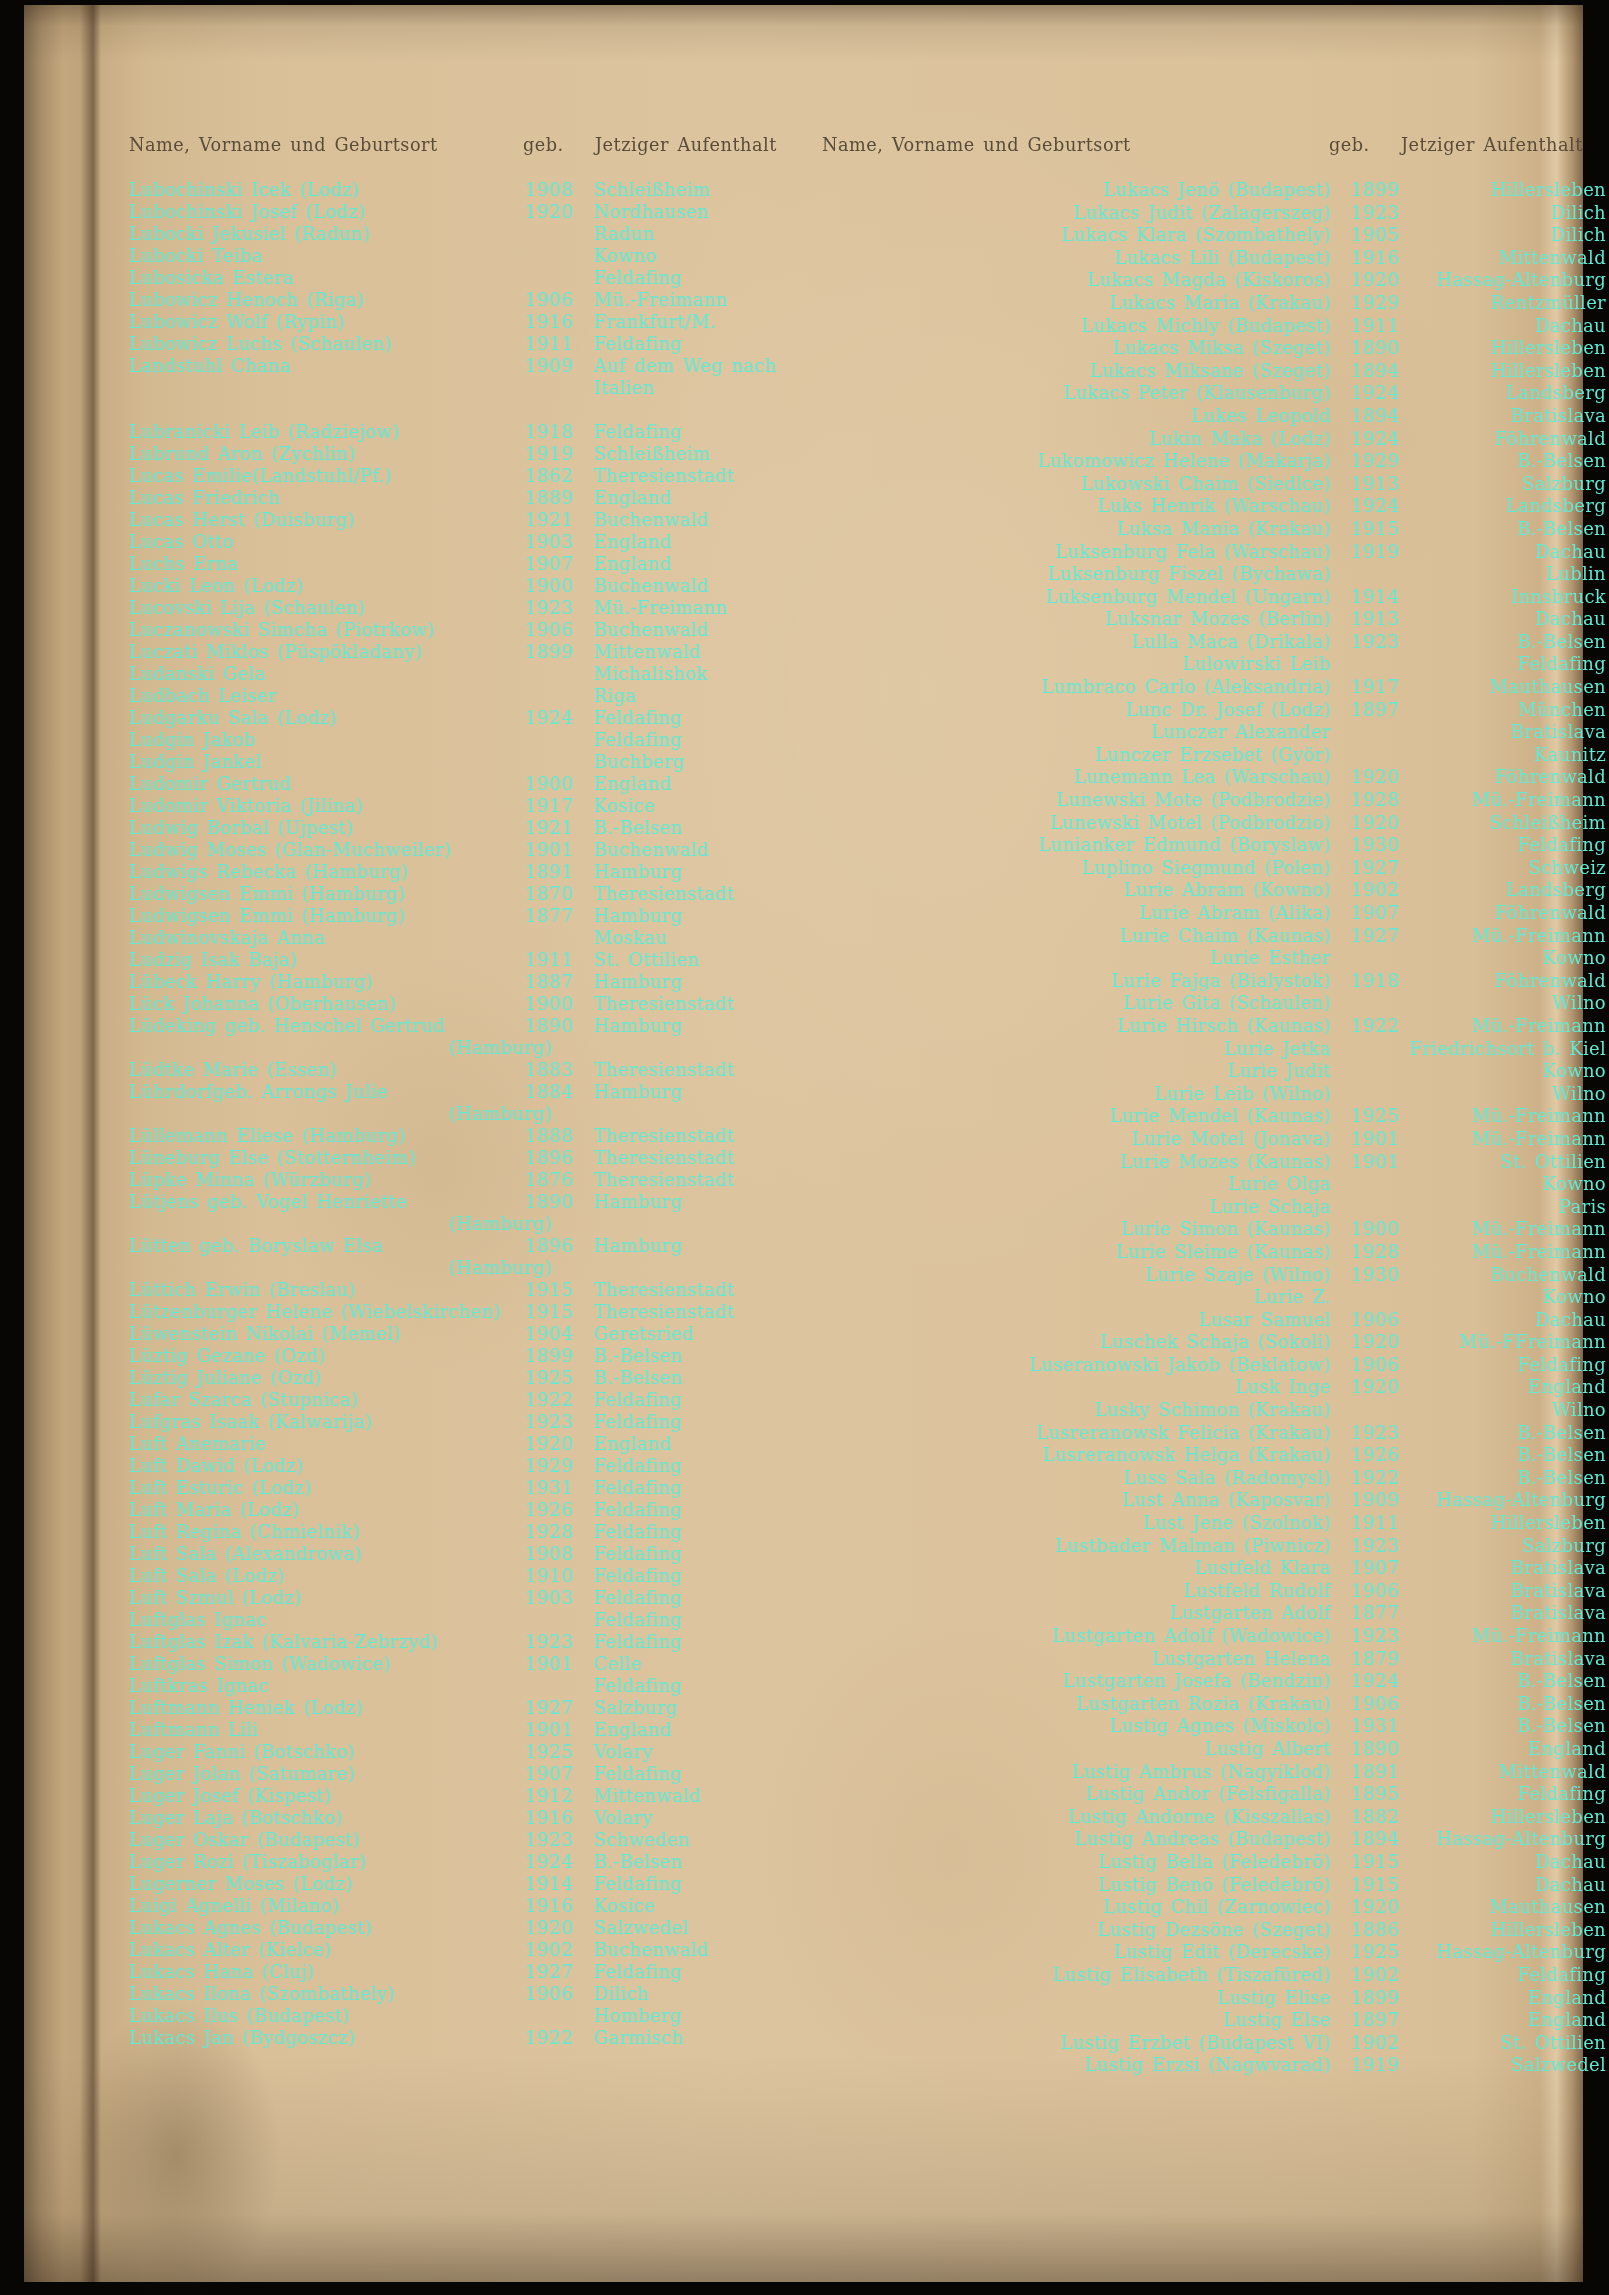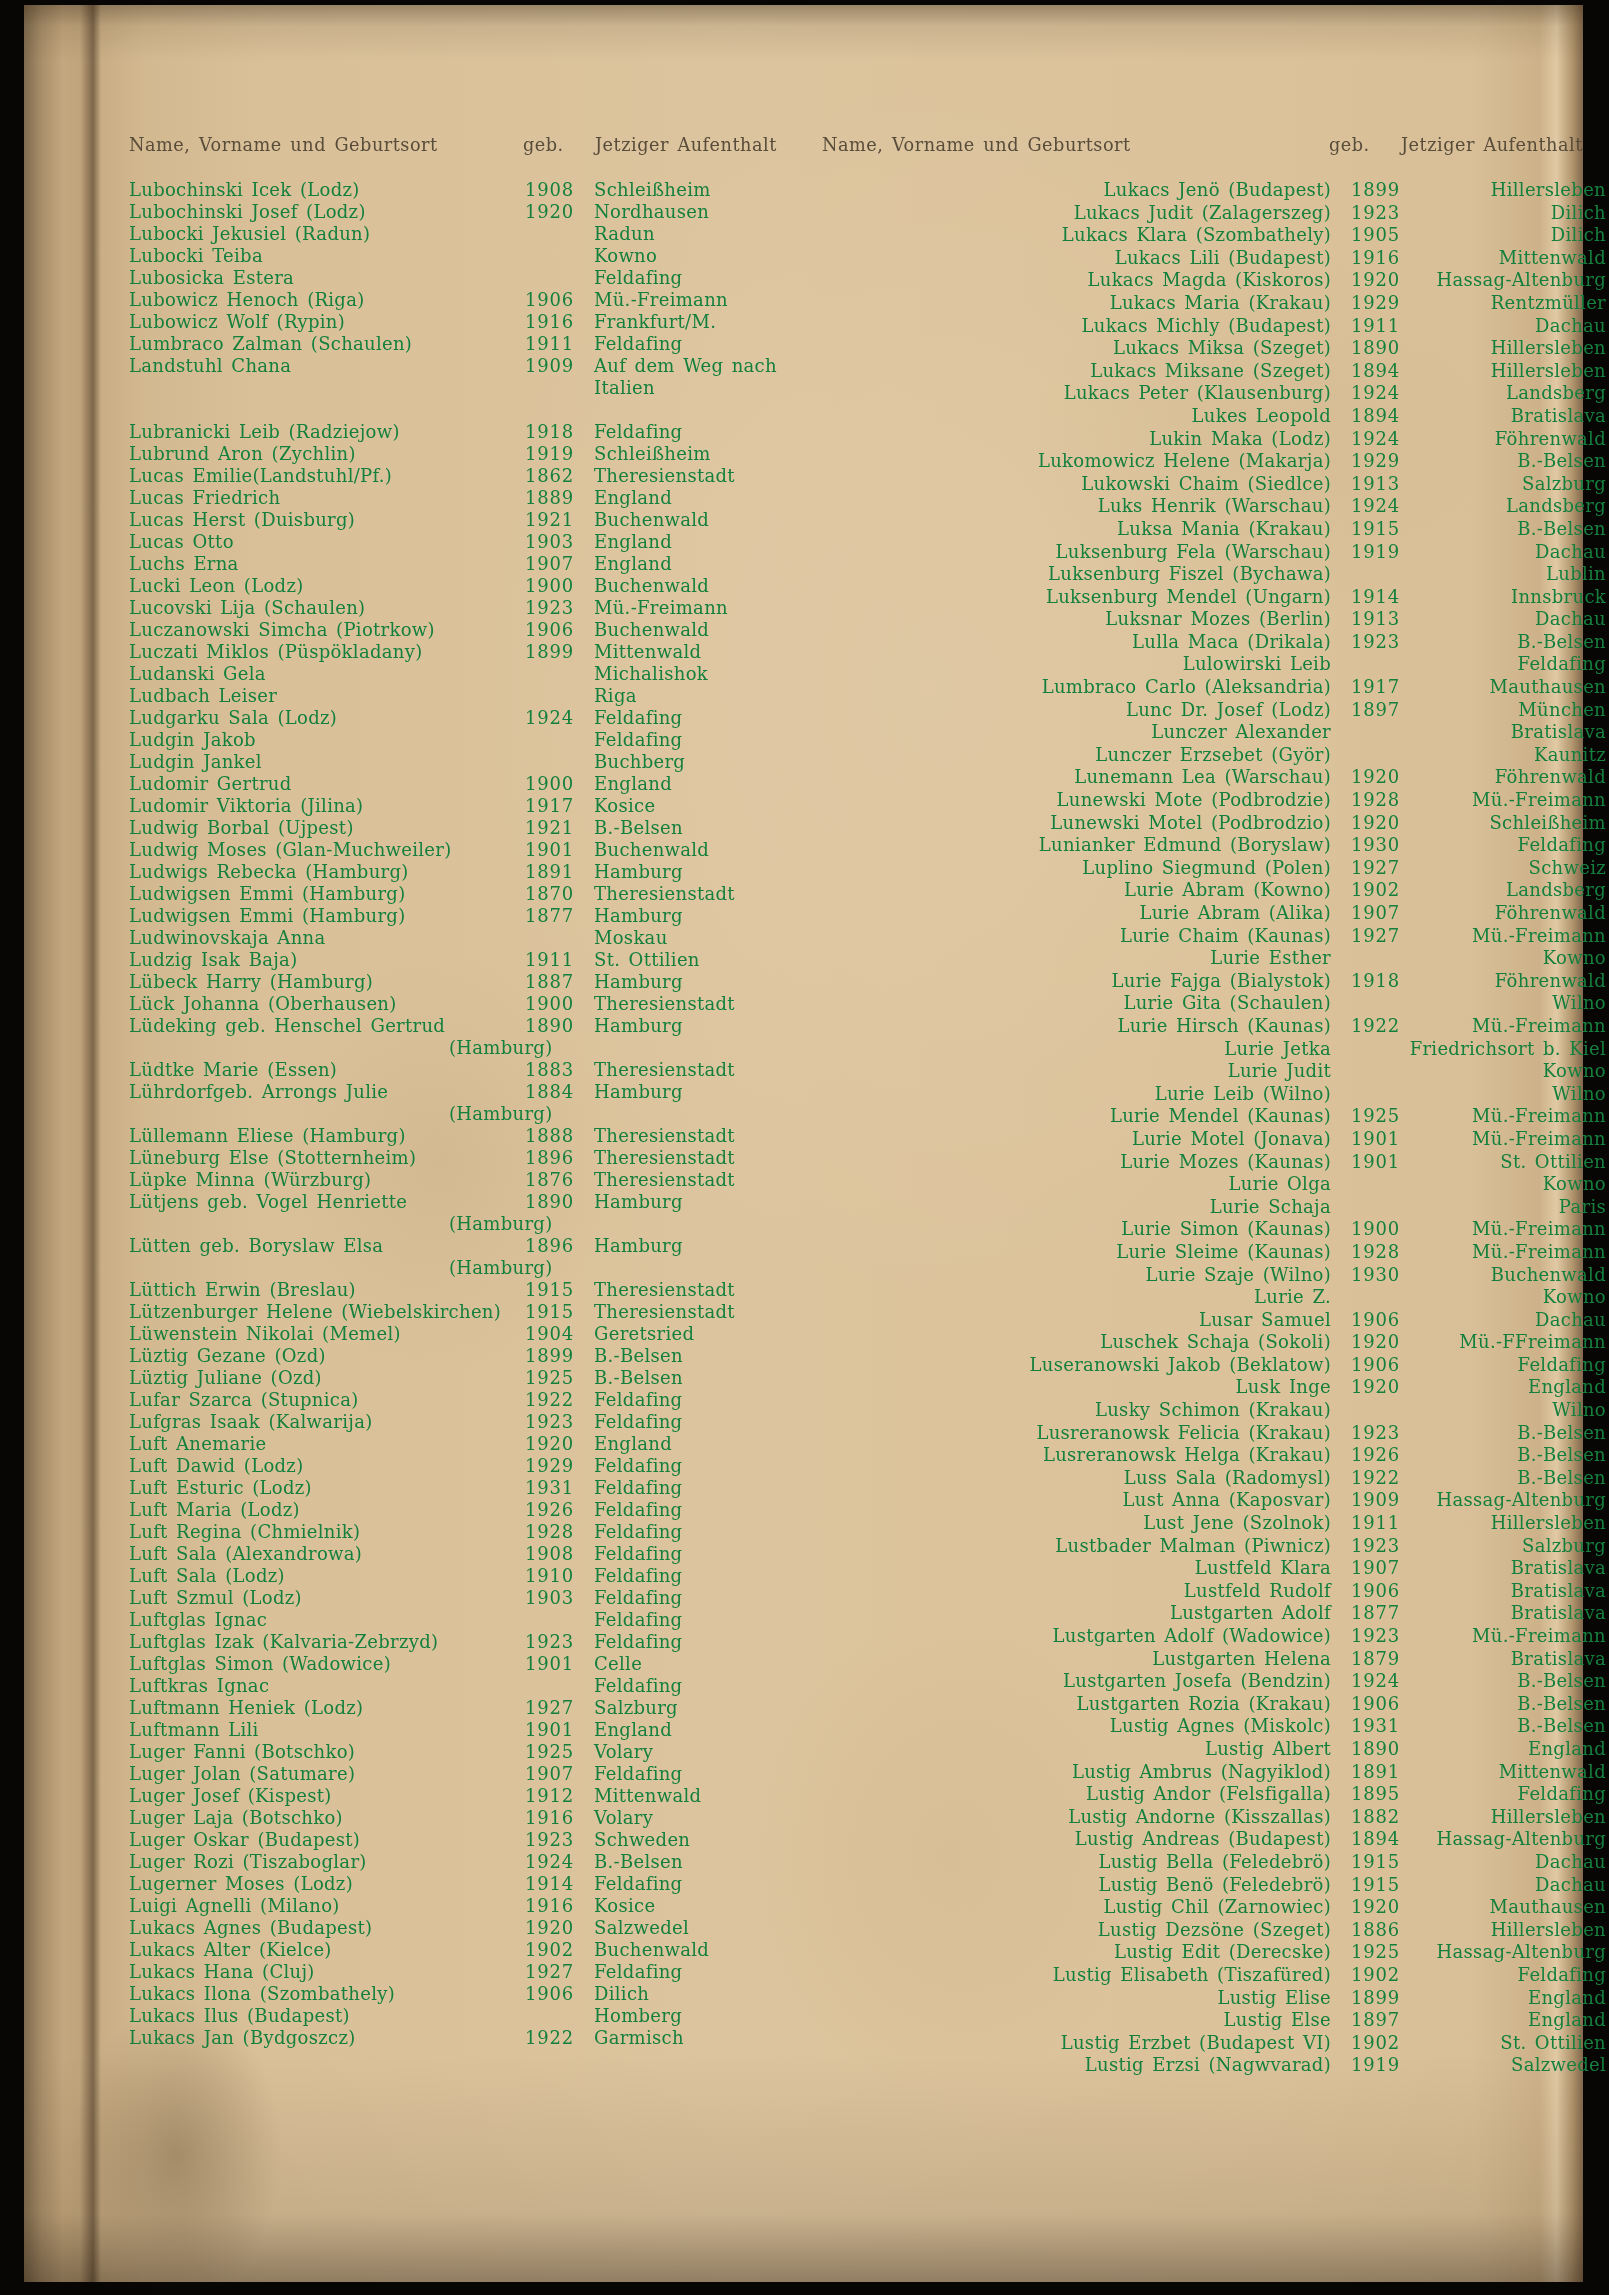--- a/index.html
+++ b/index.html
@@ -39,21 +39,21 @@
     position:absolute;top:135px;white-space:nowrap;
     font-size:17.7px;color:#584c3a;letter-spacing:0.5px;word-spacing:2.4px;text-align:center;
   }
   .h-l-name{left:129px;}
   .h-l-geb{left:523px;}
   .h-l-ort{left:595px;}
   .h-r-name{left:822px;}
   .h-r-geb{left:1329px;}
   .h-r-ort{left:1401px;}
 
-  .col{position:absolute;top:179px;color:#15803d;font-size:18px;}
+  .col{position:absolute;top:179px;color:#5eead4;font-size:18px;}
   .col-left{left:129px;width:676px;}
   .col-right{left:822px;width:784px;text-align:right;}
   .row{display:grid;align-items:baseline;}
   .col-left  .row{grid-template-columns:396px 69px 1fr;height:22px;line-height:22px;}
   .col-right .row{grid-template-columns:509px 69px 1fr;height:22.6px;line-height:22.6px;}
   .c-name,.c-geb,.c-ort{white-space:nowrap;letter-spacing:0.3px;word-spacing:2.4px;}
   .c-geb{letter-spacing:0.8px;}
   .row.cont-name .c-name{padding-left:320px;}
   .row.gap{visibility:hidden;}
 </style>
@@ -104,21 +104,21 @@
       <span class="c-name">Lubowicz Henoch (Riga)</span>
       <span class="c-geb">1906</span>
       <span class="c-ort">Mü.-Freimann</span>
     </div>
     <div class="row">
       <span class="c-name">Lubowicz Wolf (Rypin)</span>
       <span class="c-geb">1916</span>
       <span class="c-ort">Frankfurt/M.</span>
     </div>
     <div class="row">
-      <span class="c-name">Lumbraco Zalman (Schaulen)</span>
+      <span class="c-name">Lubowicz Luchs (Schaulen)</span>
       <span class="c-geb">1911</span>
       <span class="c-ort">Feldafing</span>
     </div>
     <div class="row">
       <span class="c-name">Landstuhl Chana</span>
       <span class="c-geb">1909</span>
       <span class="c-ort">Auf dem Weg nach</span>
     </div>
     <div class="row">
       <span class="c-name"></span>

